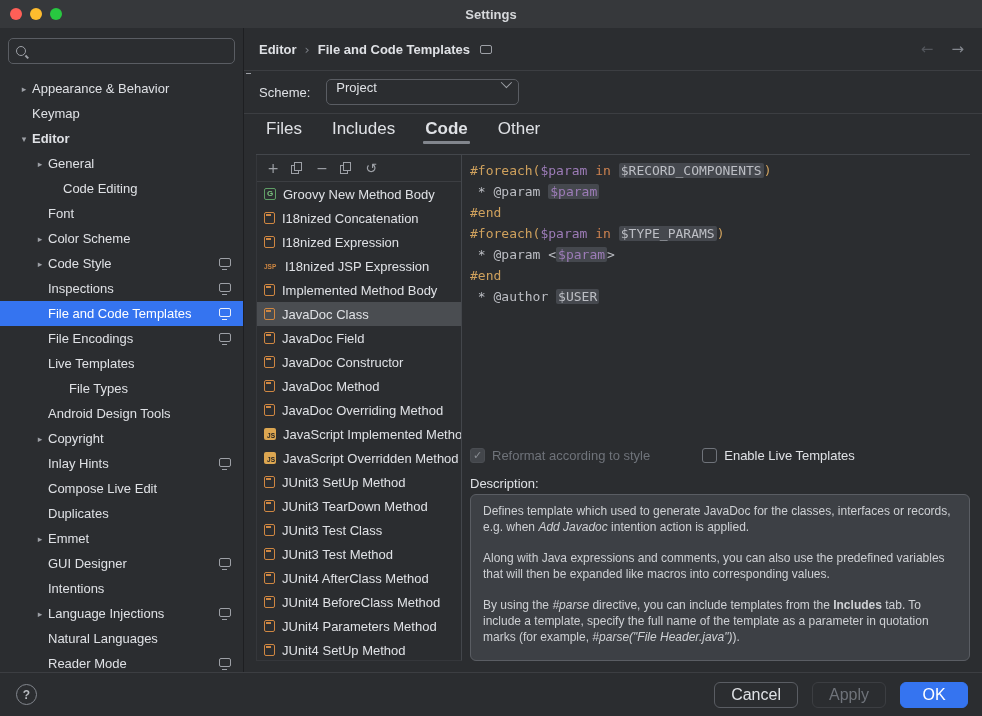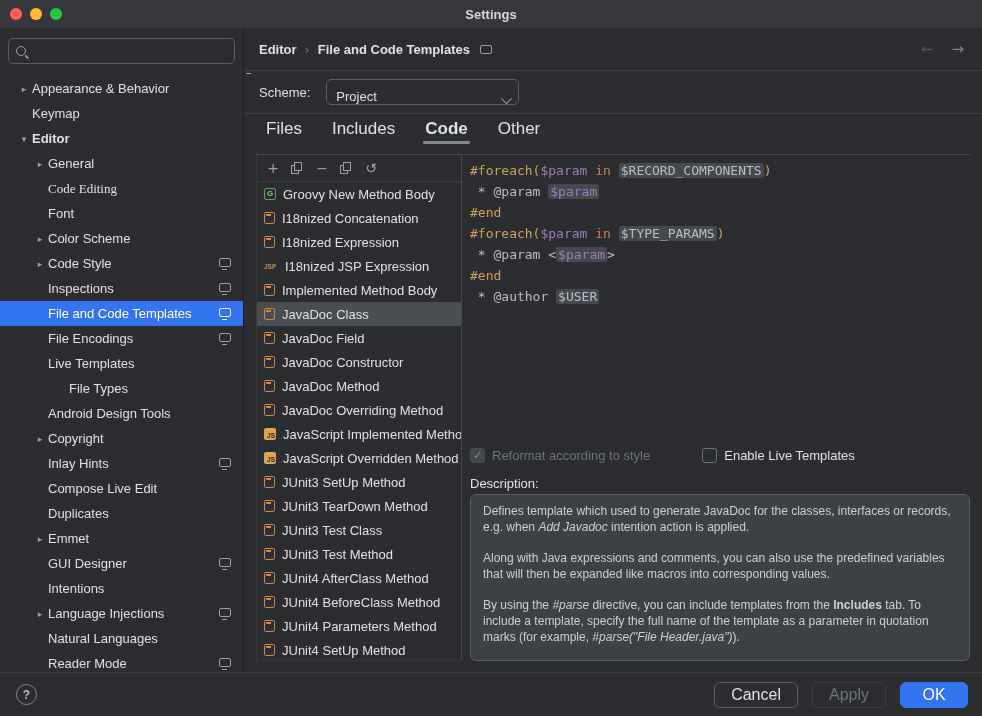--- a/index.html
+++ b/index.html
@@ -27,21 +27,21 @@
   .trow.sel .ic-mon::after{background:#e9eefb}
   
   .main{position:absolute;left:244px;top:28px;right:0;bottom:44px;display:flex;flex-direction:column}
   .crumb-row{height:42px;flex:none;display:flex;align-items:center;padding:0 15px;border-bottom:1px solid #3c3e42;position:relative}
   .crumb{font-weight:bold;color:#dfe1e5;font-size:13px}
   .csep{color:#7b7f86;margin:0 8px;font-size:13px;font-family:"DejaVu Sans",sans-serif}
   .crumb-mon{position:static;margin-left:10px;flex:none}
   .nav{position:absolute;right:18px;top:0;height:100%;display:flex;align-items:center;gap:18px;font-size:15px;font-family:"DejaVu Sans",sans-serif}
   .nav .back{color:#53565c}.nav .fwd{color:#83878e}
   .scheme-row{height:42px;flex:none;display:flex;align-items:center;padding:0 15px;border-bottom:1px solid #3c3e42;color:#dfe1e5;font-size:13px}
-  .dropdown{width:193px;height:26px;border:1px solid #5a5d63;border-radius:5px;display:flex;align-items:flex-end;justify-content:space-between;padding:0 9px;margin-left:16px;box-sizing:border-box;cursor:default}
+  .dropdown{width:193px;height:26px;border:1px solid #5a5d63;border-radius:5px;display:flex;align-items:flex-start;justify-content:space-between;padding:0 9px;margin-left:16px;box-sizing:border-box;cursor:default}
   .chev-down{width:7px;height:7px;border-right:1.6px solid #9da0a6;border-bottom:1.6px solid #9da0a6;transform:rotate(45deg) translateY(-2px)}
   .tabs{height:30px;flex:none;display:flex;align-items:stretch;padding-left:20px;gap:26px}
   .tab{font-size:17px;color:#dfe1e5;position:relative;display:flex;align-items:center;padding:0 2px;cursor:default}
   .tab.sel{font-weight:bold}
   .tab.sel::after{content:"";position:absolute;left:0;right:0;bottom:0;height:3px;background:#82868d;border-radius:1px}
   
   .split{flex:1;min-height:0;padding:10px 12px 12px 12px;box-sizing:border-box}
   .split-inner{height:100%;display:flex;border-top:1px solid #43464b}
   .tpl-panel{width:206px;flex:none;border-right:1px solid #43464b;border-left:1px solid #35373b;border-bottom:1px solid #35373b;display:flex;flex-direction:column;overflow:hidden;box-sizing:border-box}
   .tpl-toolbar{height:26px;flex:none;display:flex;align-items:center;gap:11px;padding:0 9px;border-bottom:1px solid #3c3e42}
@@ -111,21 +111,21 @@
         <span>Keymap</span>
       </div>
       <div class="trow bold" style="padding-left: 16px;">
         <span class="chev">▾</span>
         <span>Editor</span>
       </div>
       <div class="trow" style="padding-left: 32px;">
         <span class="chev">▸</span>
         <span>General</span>
       </div>
-      <div class="trow" style="padding-left: 32px; font-family: Liberation Serif, serif;">
+      <div class="trow" style="padding-left: 47px;">
         <span class="chev"></span>
         <span>Code Editing</span>
       </div>
       <div class="trow" style="padding-left: 32px;">
         <span class="chev"></span>
         <span>Font</span>
       </div>
       <div class="trow" style="padding-left: 32px;">
         <span class="chev">▸</span>
         <span>Color Scheme</span>

